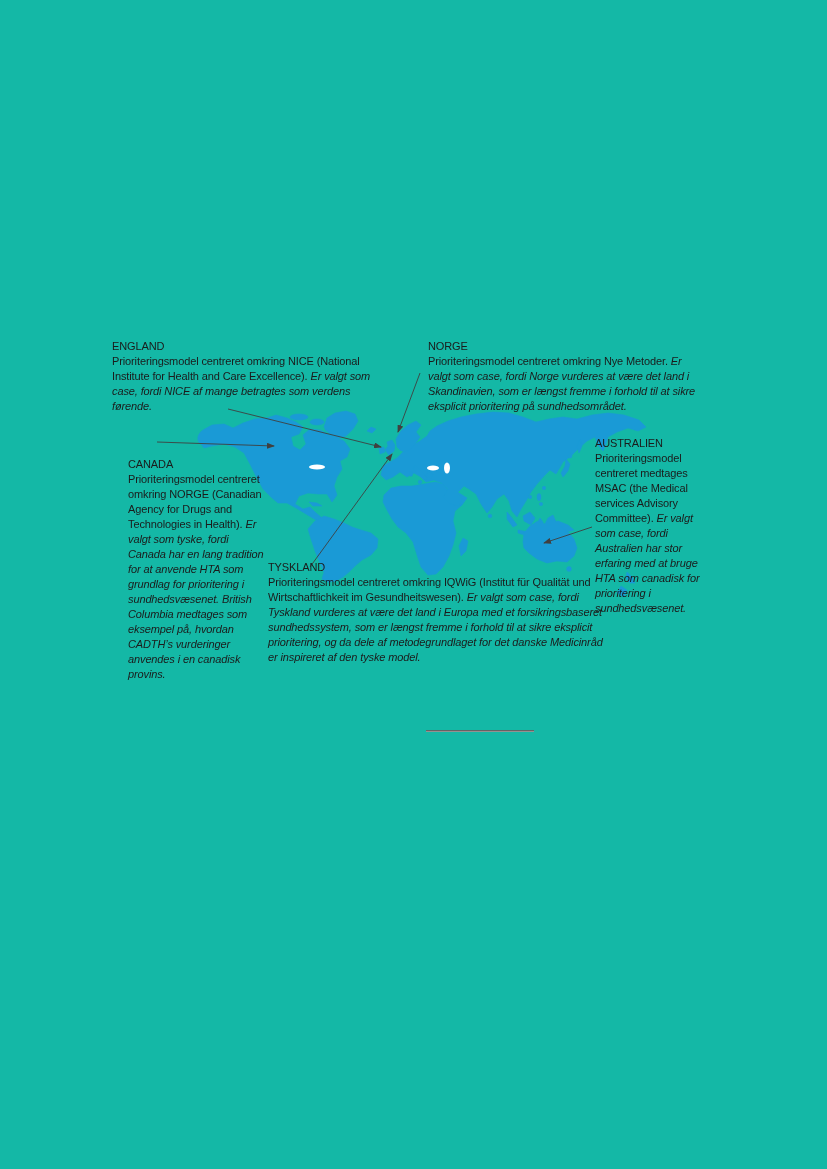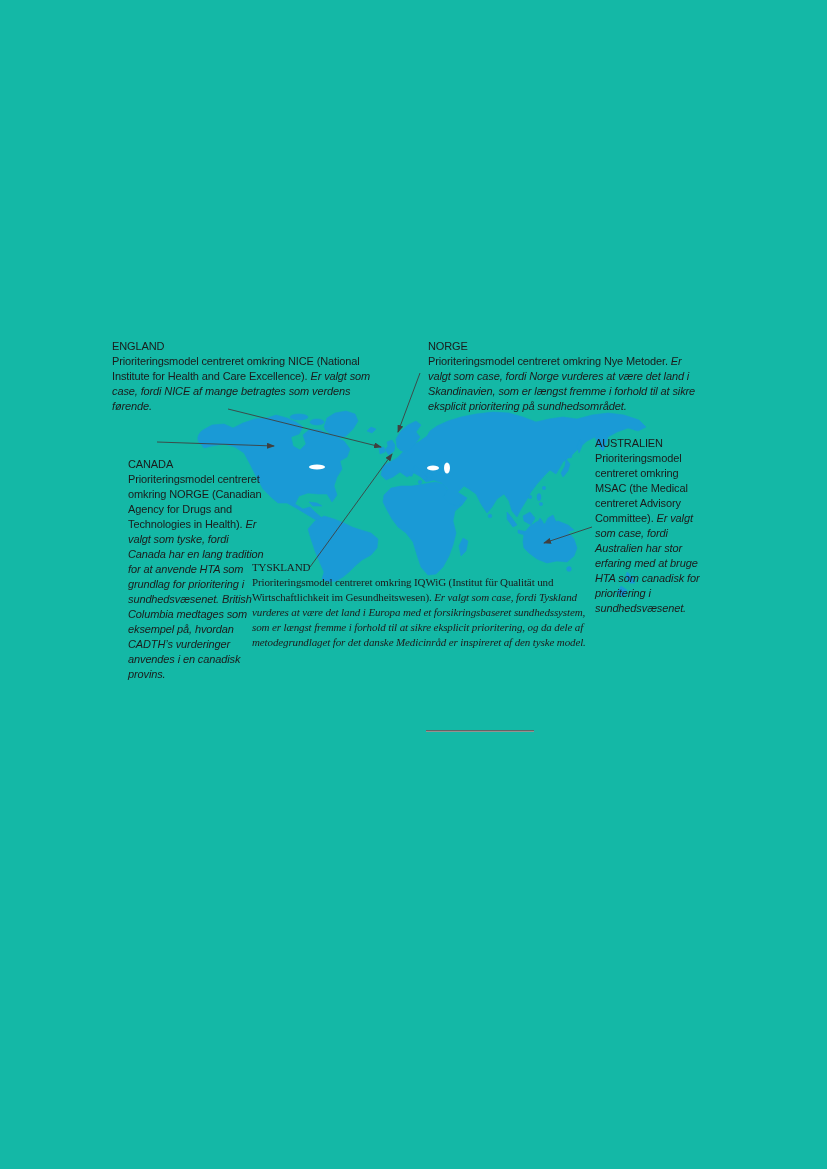--- a/index.html
+++ b/index.html
@@ -110,23 +110,23 @@
     <span><span>Prioriteringsmodel centreret omkring Nye Metoder. </span><span class="it">Er valgt som case, fordi Norge vurderes at være det land i Skandinavien, som er længst fremme i forhold til at sikre eksplicit prioritering på sundhedsområdet.</span></span>
   </div>
 
   <div class="note" style="left:112px;top:457px;width:140px;margin-left:16px;">
     <span class="hd">CANADA</span>
     <span><span>Prioriteringsmodel centreret omkring NORGE (Canadian Agency for Drugs and Technologies in Health). </span><span class="it">Er valgt som tyske, fordi Canada har en lang tradition for at anvende HTA som grundlag for prioritering i sundhedsvæsenet. British Columbia medtages som eksempel på, hvordan CADTH’s vurderinger anvendes i en canadisk provins.</span></span>
   </div>
 
   <div class="note" style="left:595px;top:436px;width:112px;">
     <span class="hd">AUSTRALIEN</span>
-    <span><span>Prioriteringsmodel centreret omkring MSAC (the Medical centreret Advisory Committee). </span><span class="it">Er valgt som case, fordi Australien har stor erfaring med at bruge HTA som canadisk for prioritering i sundhedsvæsenet.</span></span>
+    <span><span>Prioriteringsmodel centreret medtages MSAC (the Medical services Advisory Committee). </span><span class="it">Er valgt som case, fordi Australien har stor erfaring med at bruge HTA som canadisk for prioritering i sundhedsvæsenet.</span></span>
   </div>
 
-  <div class="note" style="left:252px;top:560px;width:340px;font-family:Liberation Serif, serif;">
+  <div class="note" style="left:268px;top:560px;width:340px;">
     <span class="hd">TYSKLAND</span>
     <span><span>Prioriteringsmodel centreret omkring IQWiG (Institut für Qualität und Wirtschaftlichkeit im Gesundheitswesen). </span><span class="it">Er valgt som case, fordi Tyskland vurderes at være det land i Europa med et forsikringsbaseret sundhedssystem, som er længst fremme i forhold til at sikre eksplicit prioritering, og da dele af metodegrundlaget for det danske Medicinråd er inspireret af den tyske model.</span></span>
   </div>
 
   <div class="rule"></div>
 
 </div>
 
 </body></html>

